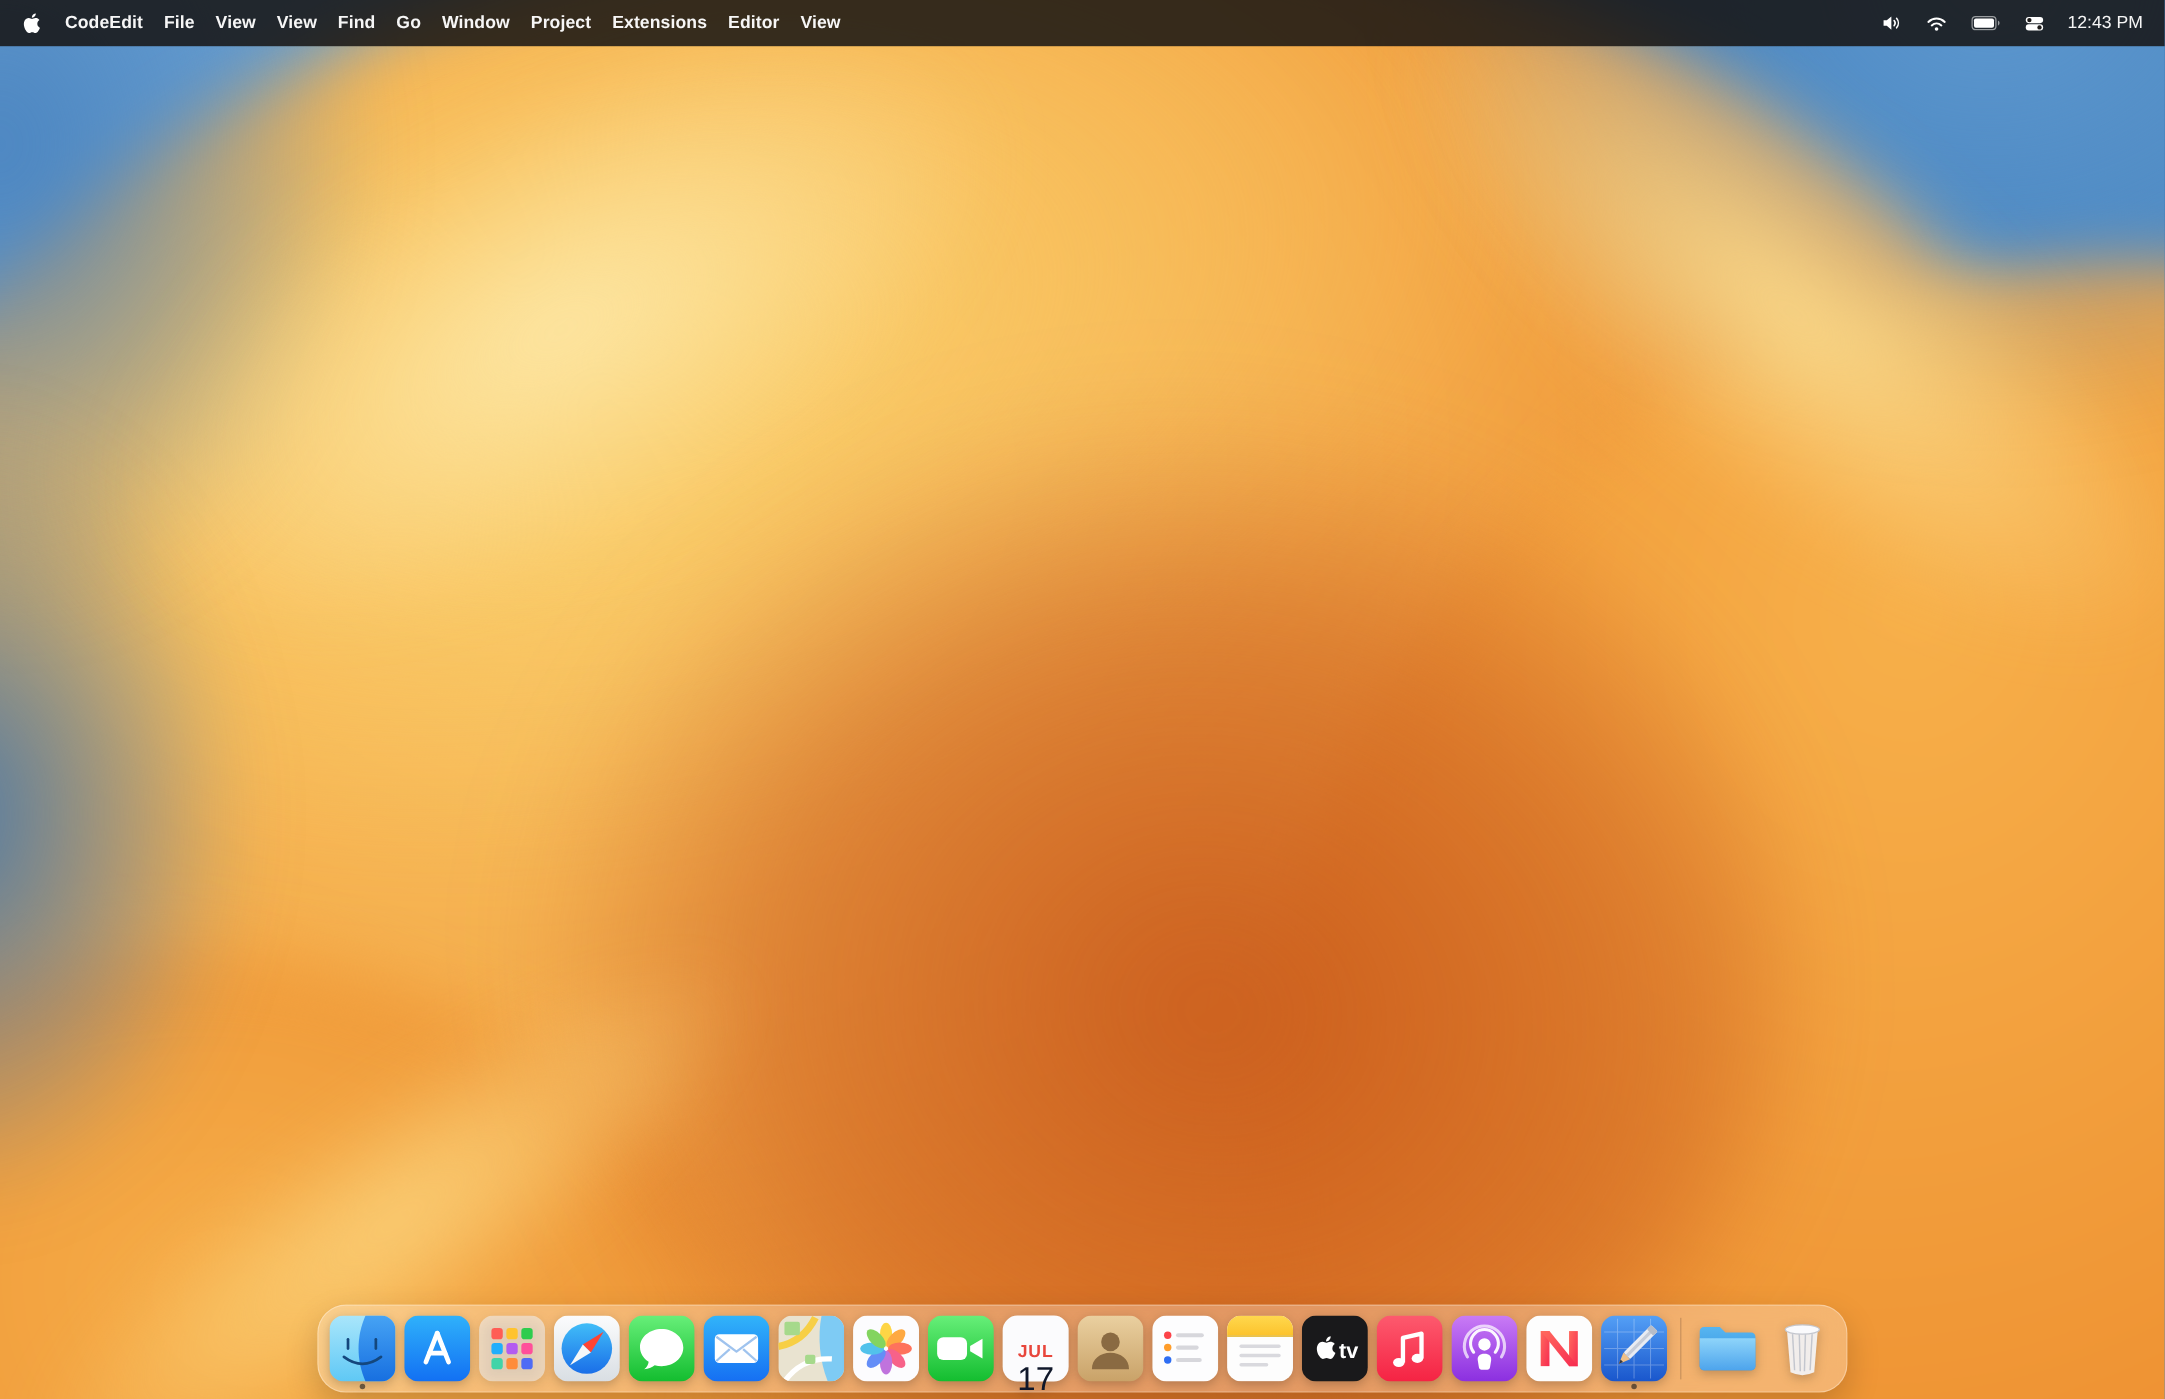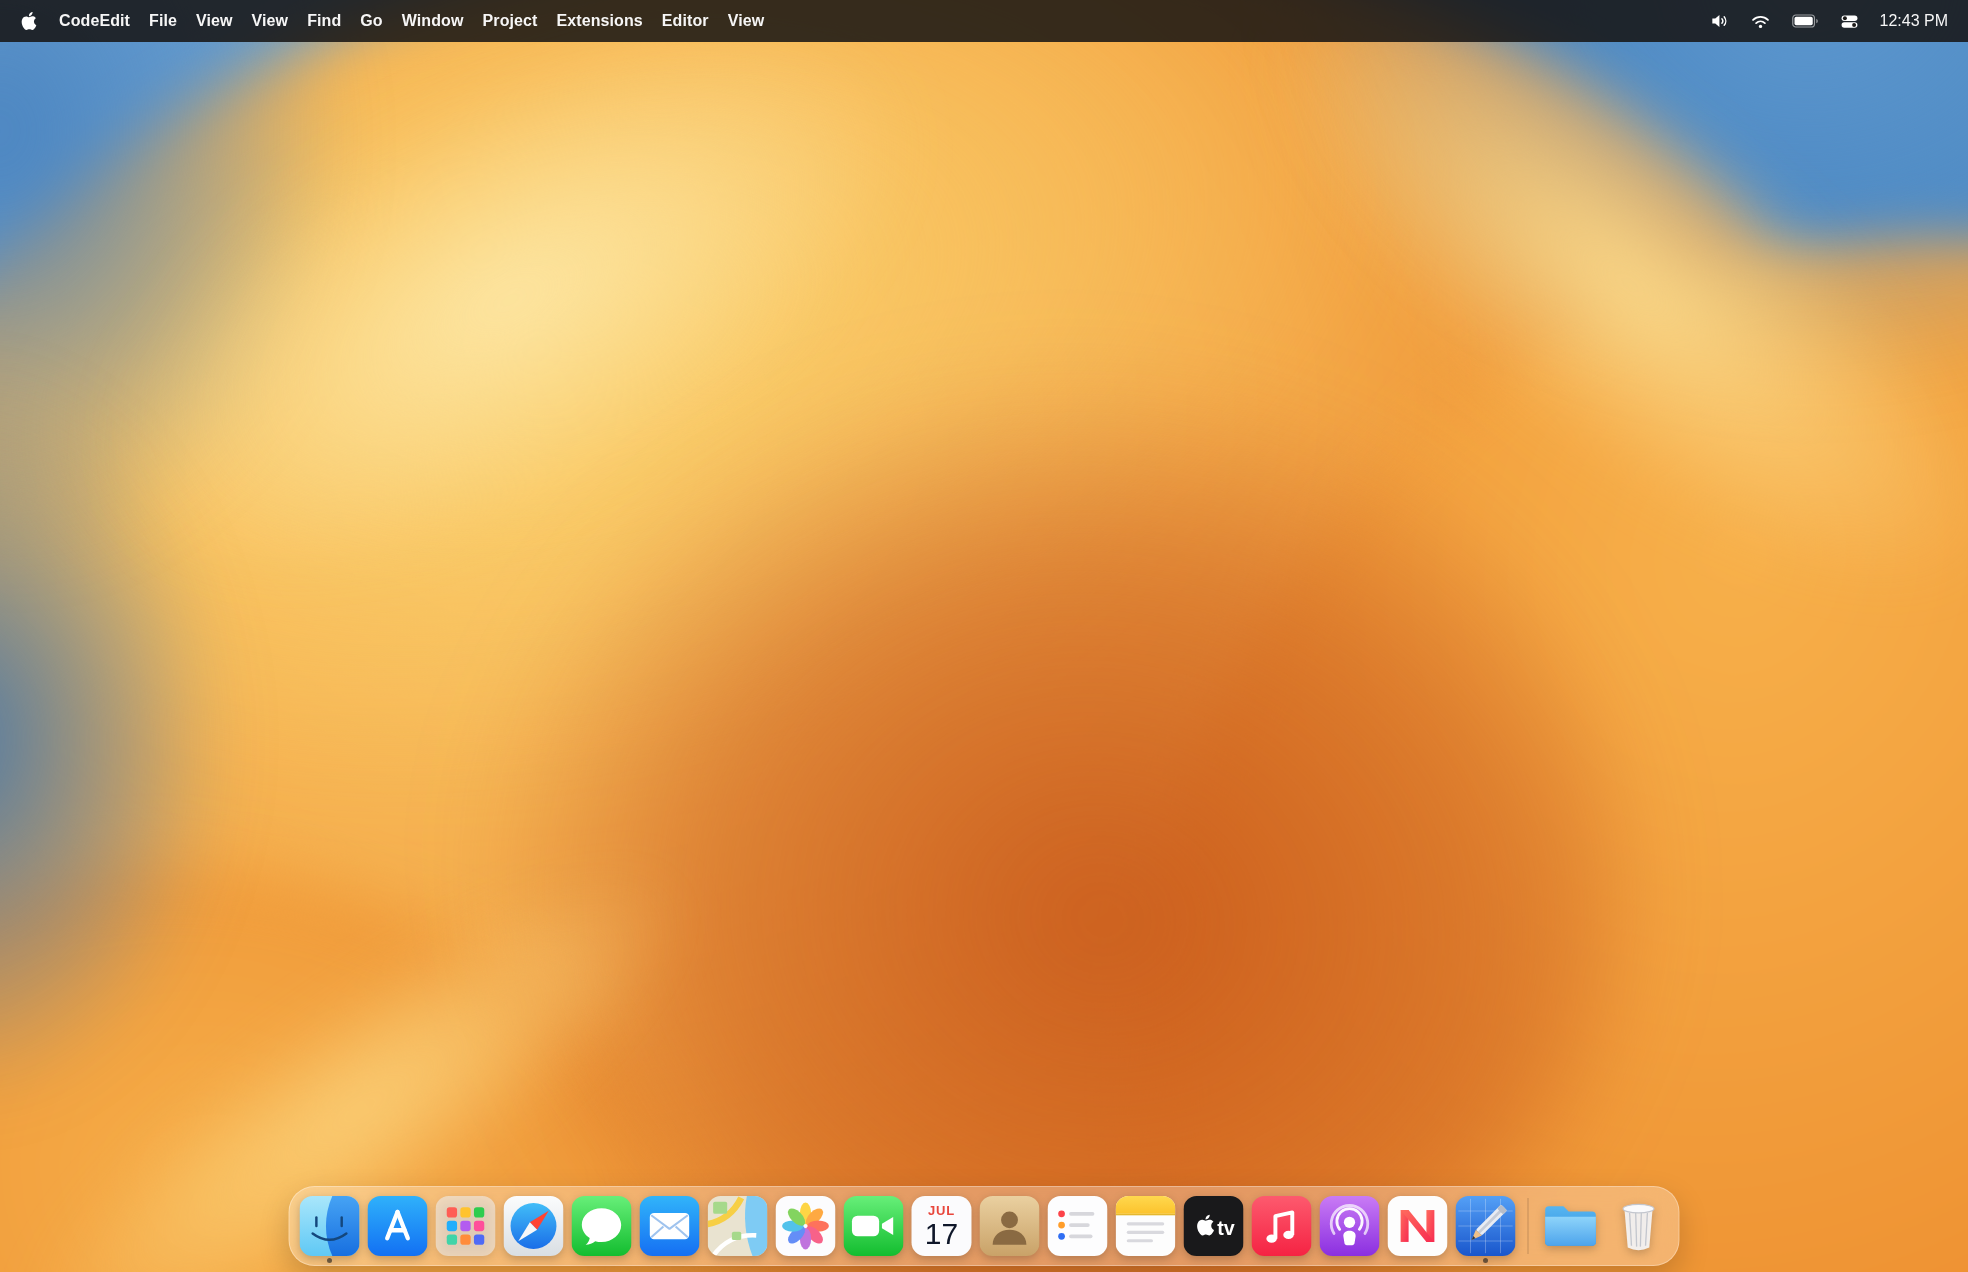--- a/index.html
+++ b/index.html
@@ -56,21 +56,21 @@
     box-shadow:0 12px 30px rgba(0,0,0,.18);}
   .di{width:60px;height:60px;position:relative;flex:0 0 auto;
     filter:drop-shadow(0 3px 5px rgba(0,0,0,.22));cursor:default;}
   .di svg{width:60px;height:60px;display:block;}
   .run-dot{position:absolute;bottom:-7px;left:50%;transform:translateX(-50%);
     width:5px;height:5px;border-radius:50%;background:rgba(25,25,25,.6);}
   .dock-sep{width:1px;height:56px;background:rgba(60,45,30,.25);margin:0 4px;flex:0 0 auto;}
 
   
   .cal{background:#fbfbfd;border-radius:13.5px;display:flex;flex-direction:column;align-items:center;}
-  .cal-month{color:#e8463c;font-size:13px;font-weight:700;letter-spacing:.8px;margin-top:8px;line-height:1;}
+  .cal-month{color:#e8463c;font-size:16px;font-weight:700;letter-spacing:.8px;margin-top:26px;line-height:1;}
   .cal-day{color:#0f172a;font-size:30px;font-weight:300;line-height:1;margin-top:2px;}
 </style>
 </head>
 <body>
 
 <div class="wp">
   <div class="blob" id="b-main"></div>
   <div class="blob" id="b-right"></div>
   <div class="blob" id="b-bl"></div>
   <div class="blob" id="b-bright"></div>

